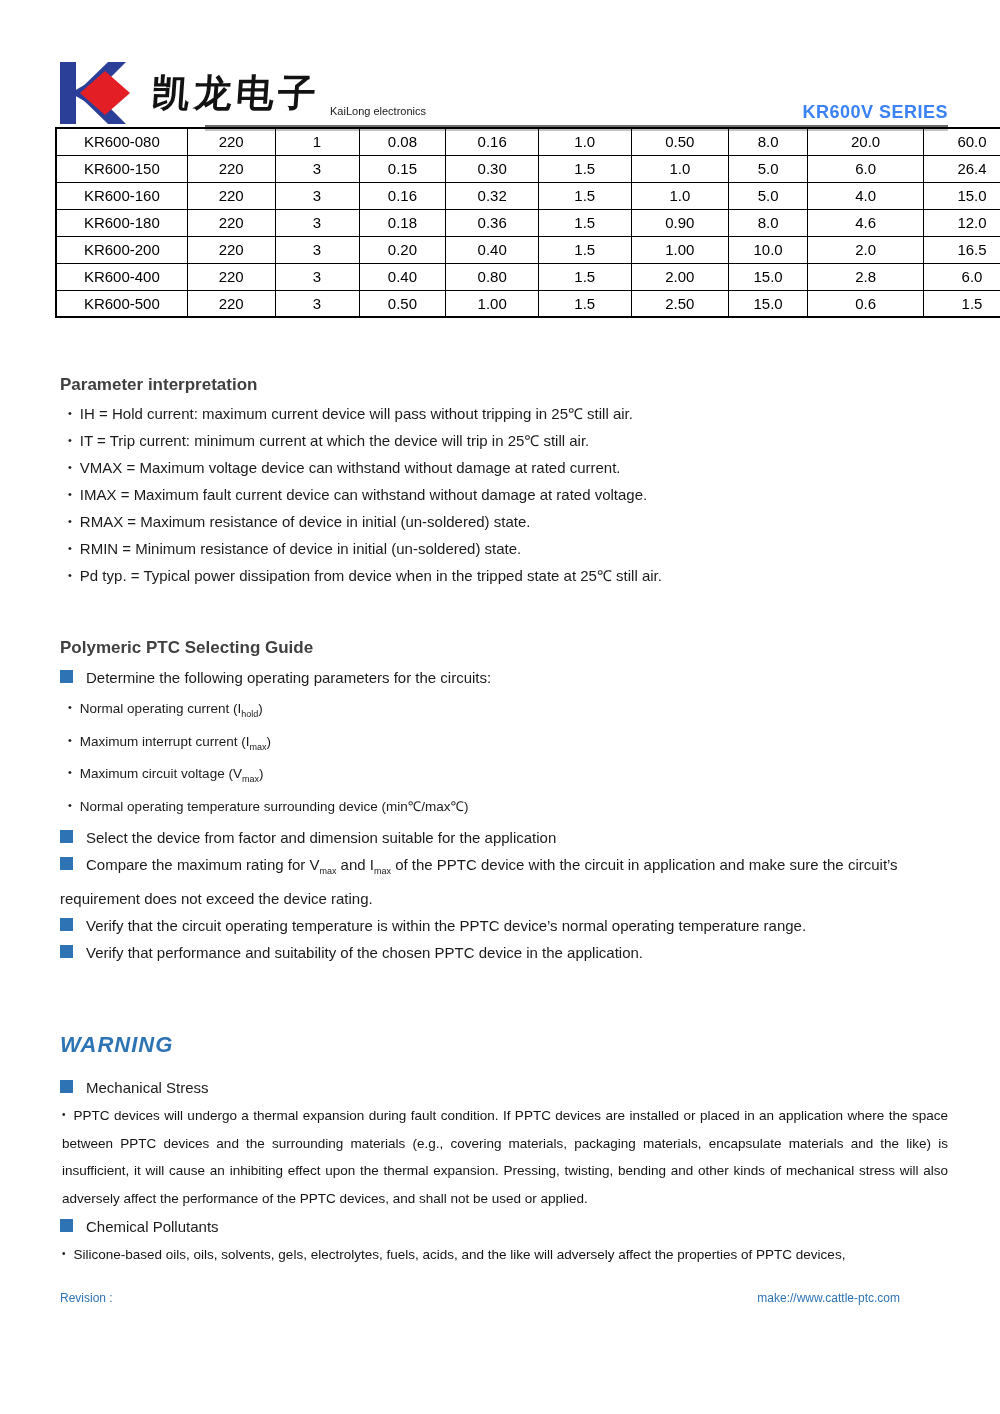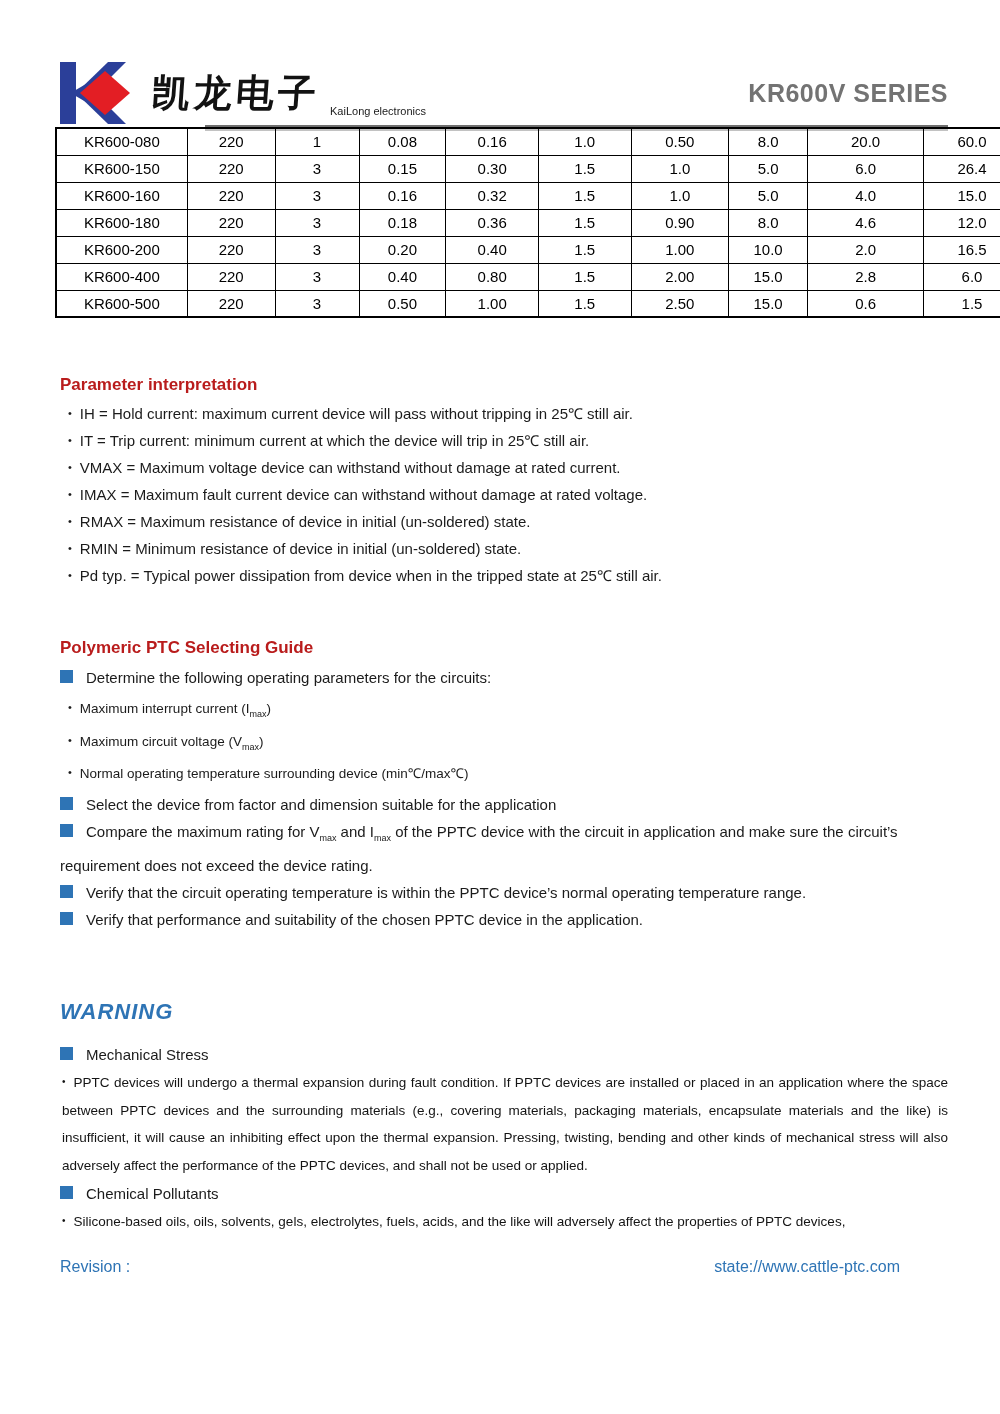--- a/index.html
+++ b/index.html
@@ -6,30 +6,30 @@
   html,body { background:#ffffff; }
   body { font-family:"Liberation Sans", sans-serif; color:#1b1b1b; }
   .page { position:relative; width:1000px; height:1414px; margin:0 auto; background:#fff; overflow:hidden; }
   .content { padding:0 52px 0 60px; }
 
   
   .header { display:flex; align-items:flex-end; margin-top:62px; }
   .logo-wrap { display:flex; align-items:center; }
   .logo-cn { font-size:38px; font-weight:900; color:#121212; margin-left:14px; letter-spacing:4px; transform:skewX(-4deg); line-height:1; }
   .company { font-size:11px; color:#1a1a1a; margin-left:10px; padding-bottom:7px; }
-  .series { margin-left:auto; font-size:25px; font-weight:bold; color:#737373; padding-bottom:16px; letter-spacing:0.5px; }
+  .series { margin-left:auto; font-size:18px; font-weight:bold; color:#3b82f6; padding-bottom:1px; letter-spacing:0.5px; }
   .rule { height:6px; margin-left:145px; width:calc(100% - 145px); background:linear-gradient(#6f6f6f 55%, #c2c2c2 45%); margin-top:1px; }
 
   
   table.data { border-collapse:collapse; width:967px; margin-left:-5px; margin-top:-4px; table-layout:fixed; }
   table.data td { border:1px solid #000; text-align:center; font-size:15px; height:27px; padding:0 2px; color:#000; }
   table.data { border:2px solid #000; }
 
   
-  .sec-title { color:#b91c1c; font-weight:bold; font-size:17px; }
+  .sec-title { color:#404040; font-weight:bold; font-size:17px; }
   .param-title { margin-top:57px; }
   .dot-item { font-size:15px; line-height:26px; padding-left:8px; color:#1b1b1b; }
   .dot { font-size:11px; vertical-align:2px; margin-right:8px; }
   .param-list { margin-top:5px; }
 
   .guide-title { margin-top:49px; }
   .sq-line { font-size:15px; line-height:27px; color:#1b1b1b; }
   .sq { display:inline-block; width:13px; height:13px; background:#2e74b5; margin-right:13px; }
   .sub-list { margin:3px 0 4px 0; }
   .sub-list .dot-item { font-size:13.5px; line-height:26px; }
@@ -38,21 +38,21 @@
   .wrap-line { text-align:left; }
 
   
   .warning-title { margin-top:66px; font-size:22px; font-weight:bold; color:#2e74b5; letter-spacing:1px;font-style:italic; }
   .warn-sq-line { margin-top:16px; }
   .warn-par { font-size:13.5px; line-height:27.5px; text-align:justify; color:#141414; padding-left:2px; }
   .warn-par .dot { font-size:10px; }
   .chem-line { margin-top:1px; }
 
   
-  .footer { display:flex; margin-top:22px; font-size:16px; color:#2e74b5; }
+  .footer { display:flex; margin-top:22px; font-size:12px; color:#2e74b5; }
   .footer a { color:#2e74b5; text-decoration:none; }
   .footer .url { margin-left:auto; margin-right:48px; }
 </style>
 </head>
 <body>
 
 <div class="page">
   <div class="content">
 
     <div class="header">
@@ -181,20 +181,21 @@
         <div class="dot-item"><span class="dot">•</span><span>RMIN = Minimum resistance of device in initial (un-soldered) state.</span></div>
         <div class="dot-item"><span class="dot">•</span><span>Pd typ. = Typical power dissipation from device when in the tripped state at 25℃  still air.</span></div>
       </div>
 
     <div class="sec-title guide-title">Polymeric PTC Selecting Guide</div>
     <div class="guide-block">
       <div class="sq-line">
         <span class="sq"></span><span>Determine the following operating parameters for the circuits:</span>
       </div>
       <div class="sub-list">
+          <div class="dot-item"><span class="dot">•</span><span>Normal operating current (I</span><sub>hold</sub><span>)</span></div>
           <div class="dot-item"><span class="dot">•</span><span>Maximum interrupt current (I</span><sub>max</sub><span>)</span></div>
           <div class="dot-item"><span class="dot">•</span><span>Maximum circuit voltage (V</span><sub>max</sub><span>)</span></div>
           <div class="dot-item"><span class="dot">•</span><span>Normal operating temperature surrounding device (min℃/max℃)</span></div>
         </div>
       <div class="sq-line">
         <span class="sq"></span><span>Select the device from factor and dimension suitable for the application</span>
       </div>
       <div class="sq-line wrap-line">
         <span class="sq"></span><span>Compare the maximum rating for V</span><sub>max</sub><span> and I</span><sub>max</sub><span> of the PPTC device with the circuit in application and make sure the circuit’s requirement does not exceed the device rating.</span>
       </div>
@@ -215,17 +216,17 @@
     </div>
     <div class="sq-line chem-line">
       <span class="sq"></span><span>Chemical Pollutants</span>
     </div>
     <div class="warn-par">
       <span class="dot">•</span><span>Silicone-based oils, oils, solvents, gels, electrolytes, fuels, acids, and the like will adversely affect the properties of PPTC devices,</span>
     </div>
 
     <div class="footer">
       <span>Revision :</span>
-      <a class="url" href="#">state://www.cattle-ptc.com</a>
+      <a class="url" href="#">make://www.cattle-ptc.com</a>
     </div>
 
   </div>
 </div>
 
 </body></html>

